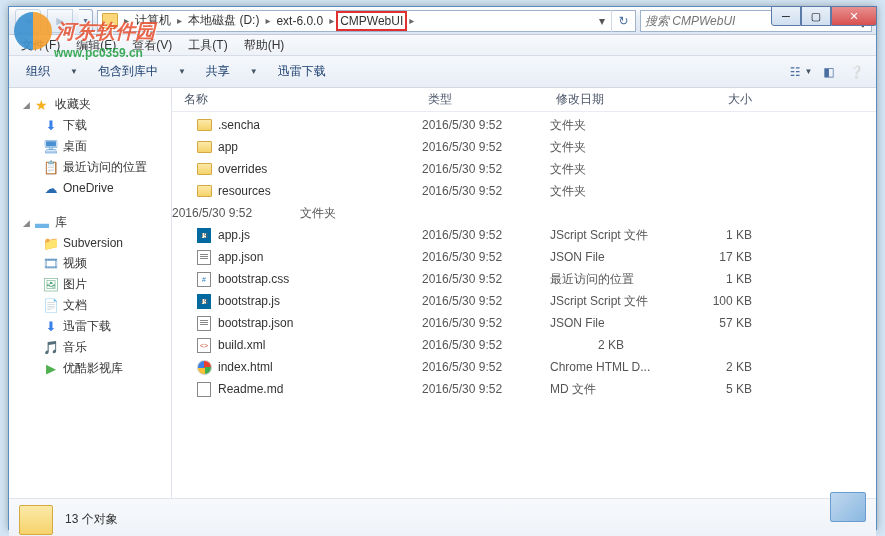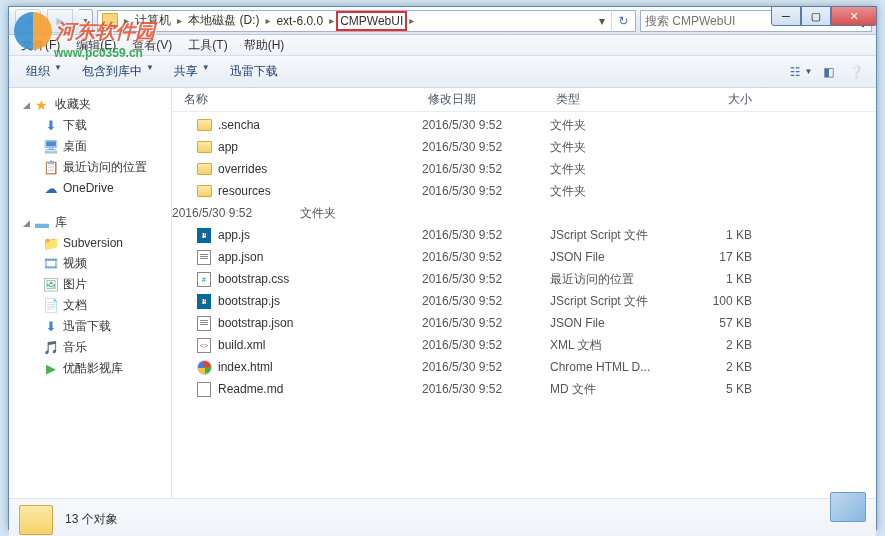--- a/index.html
+++ b/index.html
@@ -16,34 +16,34 @@
 .addressbar { flex: 1; margin: 0 4px; height: 22px; border: 1px solid #9fb4cc; background: #fff; display: flex; align-items: center; padding-left: 4px; }
 .addr-icon { width: 16px; height: 16px; background: #fcd77a; border: 1px solid #d4a843; border-radius: 1px; margin-right: 4px; }
 .crumb { display: flex; align-items: center; height: 100%; padding: 0 4px; cursor: pointer; color: #333; }
 .crumb-sep { color: #666; padding: 0 2px; font-size: 10px; }
 .crumb.highlighted { border: 2px solid #e03030; padding: 0 2px; margin: -1px 0; }
 .addr-right { margin-left: auto; display: flex; align-items: center; }
 .addr-dd { width: 18px; height: 100%; display:flex; align-items:center; justify-content:center; color:#555; cursor:pointer; }
 .refresh-btn { width: 24px; height: 22px; border-left: 1px solid #cfd8e3; display:flex; align-items:center; justify-content:center; color:#4a6ea0; cursor:pointer; }
 
 .searchbox { width: 232px; height: 22px; margin-right: 4px; border: 1px solid #9fb4cc; background: #fff; display: flex; align-items: center; padding: 0 4px; }
-.searchbox input { border: none; outline: none; flex: 1; color: #701a75; }
+.searchbox input { border: none; outline: none; flex: 1; font-style: italic; color: #701a75; }
 .search-icon { color: #4a6ea0; width: 18px; text-align: center; cursor:pointer; }
 
 .win-controls { position: absolute; top: -1px; right: -1px; display: flex; }
 .win-btn { width: 30px; height: 20px; border: 1px solid #5a7ba8; display:flex; align-items:center; justify-content:center; font-size:11px; cursor:pointer; }
 .win-min { background: linear-gradient(#e8f0f8,#d0dff0); border-radius: 0 0 0 3px; }
 .win-max { background: linear-gradient(#e8f0f8,#d0dff0); }
 .win-close { background: linear-gradient(#e89090,#d85050); color:#fff; border-radius: 0 0 3px 0; width: 46px; }
 
 .menubar { height: 21px; background: linear-gradient(#f7f9fc,#eef2f8); border-bottom: 1px solid #d6dde8; display: flex; align-items: center; padding-left: 4px; color: #333; }
 .menu-item { padding: 2px 8px; cursor: pointer; }
 
 .toolbar { height: 32px; background: linear-gradient(#f5f8fc,#e8eef6); border-bottom: 1px solid #d0d8e4; display: flex; align-items: center; padding: 0 8px; gap: 2px; }
-.tool-btn { padding: 4px 9px; color: #1a3e6e; cursor: pointer; display:flex; border-radius:2px; }
+.tool-btn { padding: 4px 9px; color: #1a3e6e; cursor: pointer; display:flex; align-items:center; border-radius:2px;gap:16px; }
 .tool-dd { font-size: 8px; margin-left: 4px; color: #456; }
 .tool-right { margin-left: auto; display: flex; align-items: center; gap: 6px; }
 .tool-icon { width: 22px; height: 22px; display:flex; align-items:center; justify-content:center; color:#4a6ea0; cursor:pointer; border-radius:2px; }
 
 .content { display: flex; height: 410px; }
 
 .sidebar { width: 163px; border-right: 1px solid #e0e5ec; background: #fff; padding: 6px 0; overflow:hidden; }
 .side-group { margin-bottom: 14px; }
 .side-header { display: flex; align-items: center; padding: 2px 6px 2px 14px; color: #333; cursor:pointer; }
 .side-tri { color: #888; font-size: 9px; margin-right: 2px; width:10px; display:inline-block; }
@@ -240,22 +240,22 @@
               <span class="si-icon" style="color: rgb(80, 176, 80);">▶</span>
               <span>优酷影视库</span>
             </div>
           </div>
       </div>
     </div>
 
     <div class="main">
       <div class="col-headers">
         <div class="col col-name">名称</div>
+        <div class="col col-type">类型</div>
         <div class="col col-date">修改日期</div>
-        <div class="col col-type">类型</div>
         <div class="col col-size">大小</div>
       </div>
       <div class="filelist" id="filelist">
           <div class="file-row">
             <div class="f-name">
               <span class="f-icon">
                 <div class="folder-icon"></div>
               </span>
               <span>.sencha</span>
             </div>
@@ -357,21 +357,20 @@
             <div class="f-size">57 KB</div>
           </div>
           <div class="file-row">
             <div class="f-name">
               <span class="f-icon">
                 <div class="xml-icon">&lt;&gt;</div>
               </span>
               <span>build.xml</span>
             </div>
             <div class="f-date">2016/5/30 9:52</div>
-            <div class="f-type">XML 文档</div>
             <div class="f-size">2 KB</div>
           </div>
           <div class="file-row">
             <div class="f-name">
               <span class="f-icon">
                 <div class="html-icon"></div>
               </span>
               <span>index.html</span>
             </div>
             <div class="f-date">2016/5/30 9:52</div>

